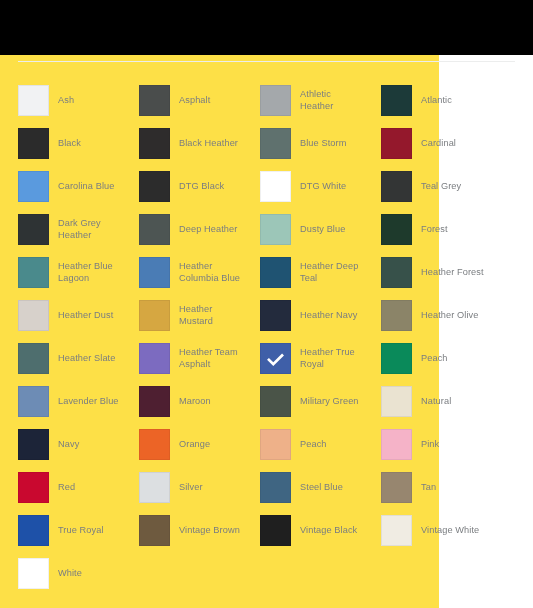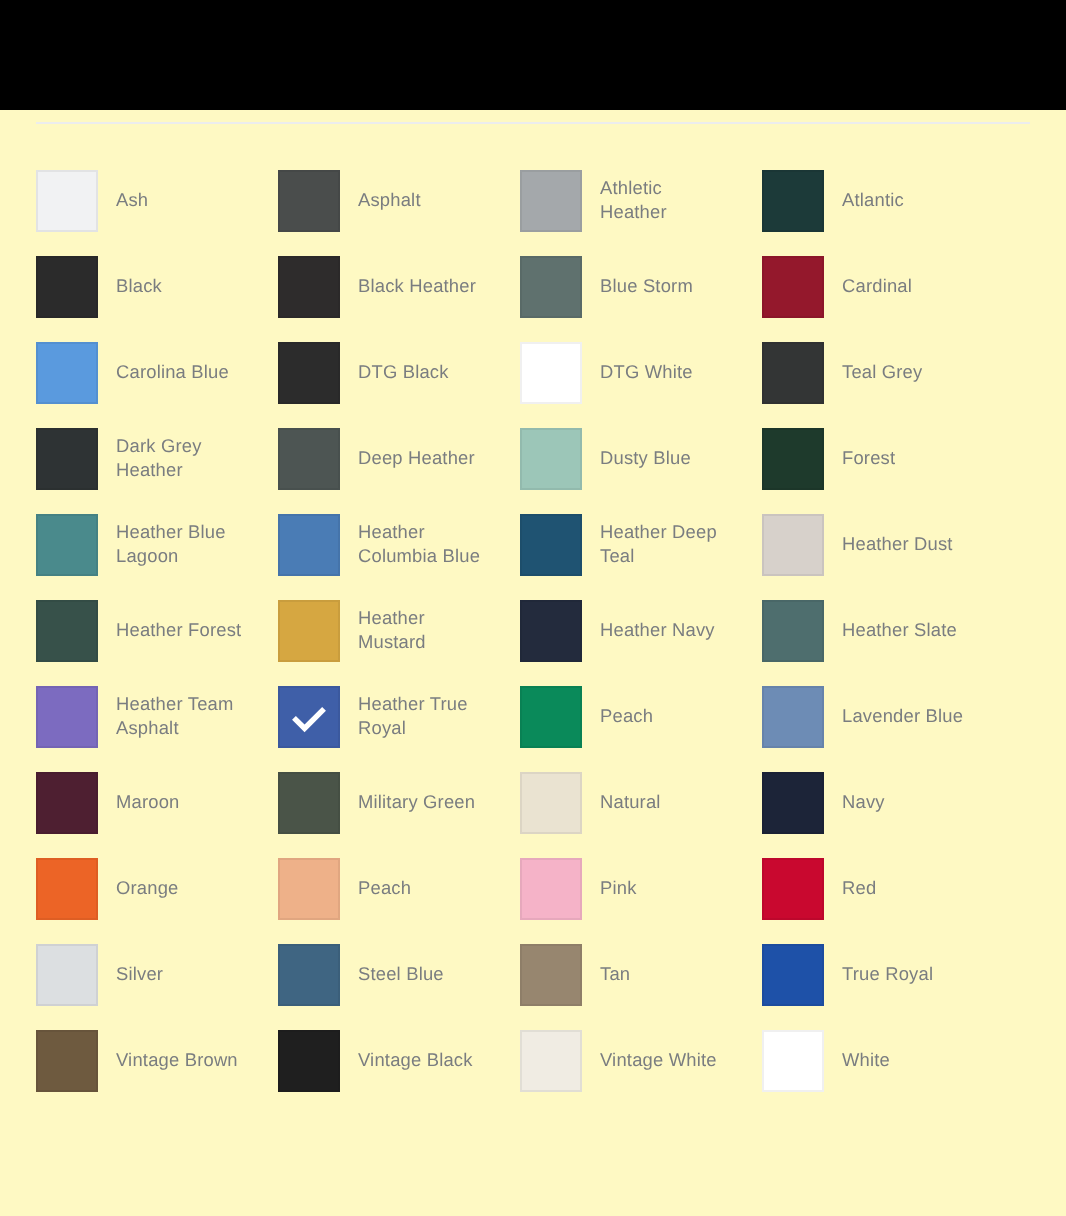--- a/index.html
+++ b/index.html
@@ -3,21 +3,21 @@
 <meta charset="utf-8">
 <style>
   * { box-sizing: border-box; margin: 0; padding: 0; }
   html, body {
     width: 533px;
     height: 608px;
     background: #ffffff;
     font-family: "Liberation Sans", sans-serif;
     overflow: hidden;
   }
-  .page { position: relative; width: 533px; height: 608px; background: #fef9c3; }
+  .page { position: relative; width: 439px; height: 608px; background: #fde047; }
 
   .topbar {
     width: 533px;
     height: 55px;
     background: #000000;
   }
   .divider {
     position: absolute;
     top: 61px;
     left: 18px;
@@ -152,34 +152,38 @@
       </div>
       <div class="swatch-cell">
         <span class="swatch-chip has-border" style="background: rgb(74, 124, 181);"></span>
         <span class="swatch-label">Heather Columbia Blue</span>
       </div>
       <div class="swatch-cell">
         <span class="swatch-chip has-border" style="background: rgb(31, 83, 114);"></span>
         <span class="swatch-label">Heather Deep Teal</span>
       </div>
       <div class="swatch-cell">
+        <span class="swatch-chip has-border" style="background: rgb(55, 81, 74);"></span>
+        <span class="swatch-label">Heather Forest</span>
+      </div>
+      <div class="swatch-cell">
         <span class="swatch-chip has-border" style="background: rgb(215, 209, 203);"></span>
         <span class="swatch-label">Heather Dust</span>
       </div>
       <div class="swatch-cell">
-        <span class="swatch-chip has-border" style="background: rgb(55, 81, 74);"></span>
-        <span class="swatch-label">Heather Forest</span>
-      </div>
-      <div class="swatch-cell">
         <span class="swatch-chip has-border" style="background: rgb(214, 167, 65);"></span>
         <span class="swatch-label">Heather Mustard</span>
       </div>
       <div class="swatch-cell">
         <span class="swatch-chip has-border" style="background: rgb(35, 43, 61);"></span>
         <span class="swatch-label">Heather Navy</span>
+      </div>
+      <div class="swatch-cell">
+        <span class="swatch-chip has-border" style="background: rgb(139, 132, 104);"></span>
+        <span class="swatch-label">Heather Olive</span>
       </div>
       <div class="swatch-cell">
         <span class="swatch-chip has-border" style="background: rgb(78, 110, 110);"></span>
         <span class="swatch-label">Heather Slate</span>
       </div>
       <div class="swatch-cell">
         <span class="swatch-chip has-border" style="background: rgb(124, 107, 192);"></span>
         <span class="swatch-label">Heather Team Asphalt</span>
       </div>
       <div class="swatch-cell selected">

